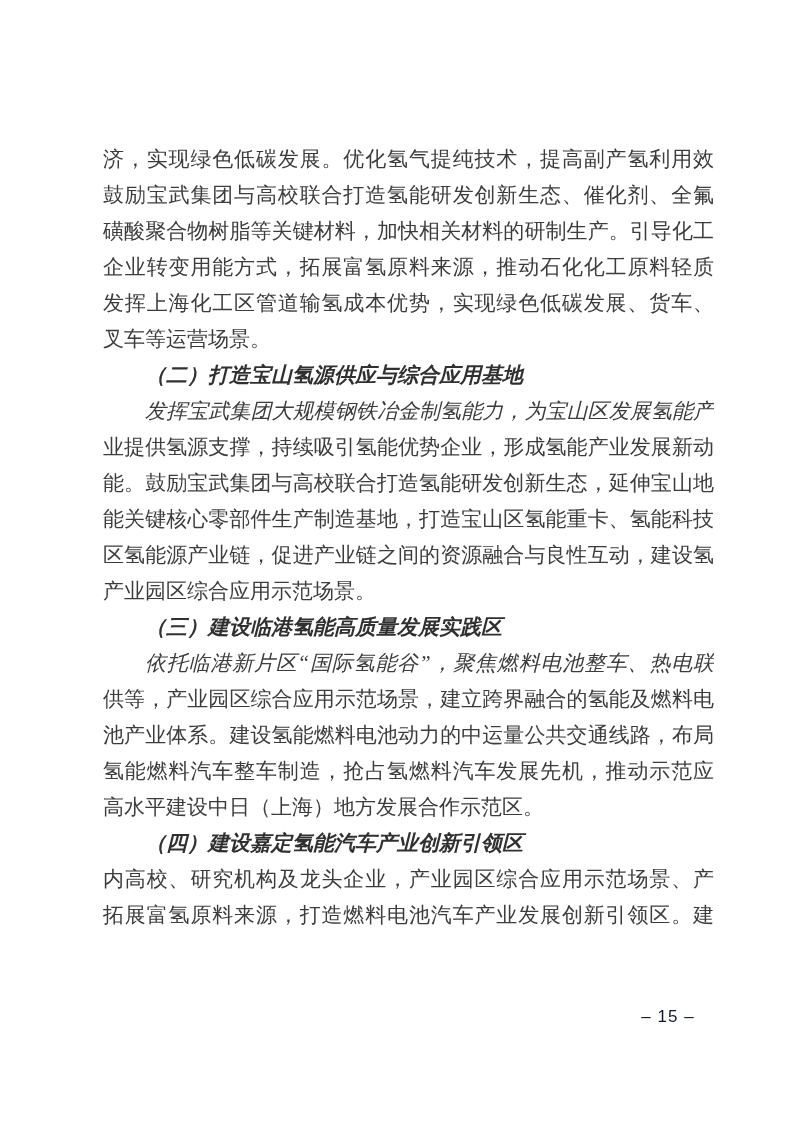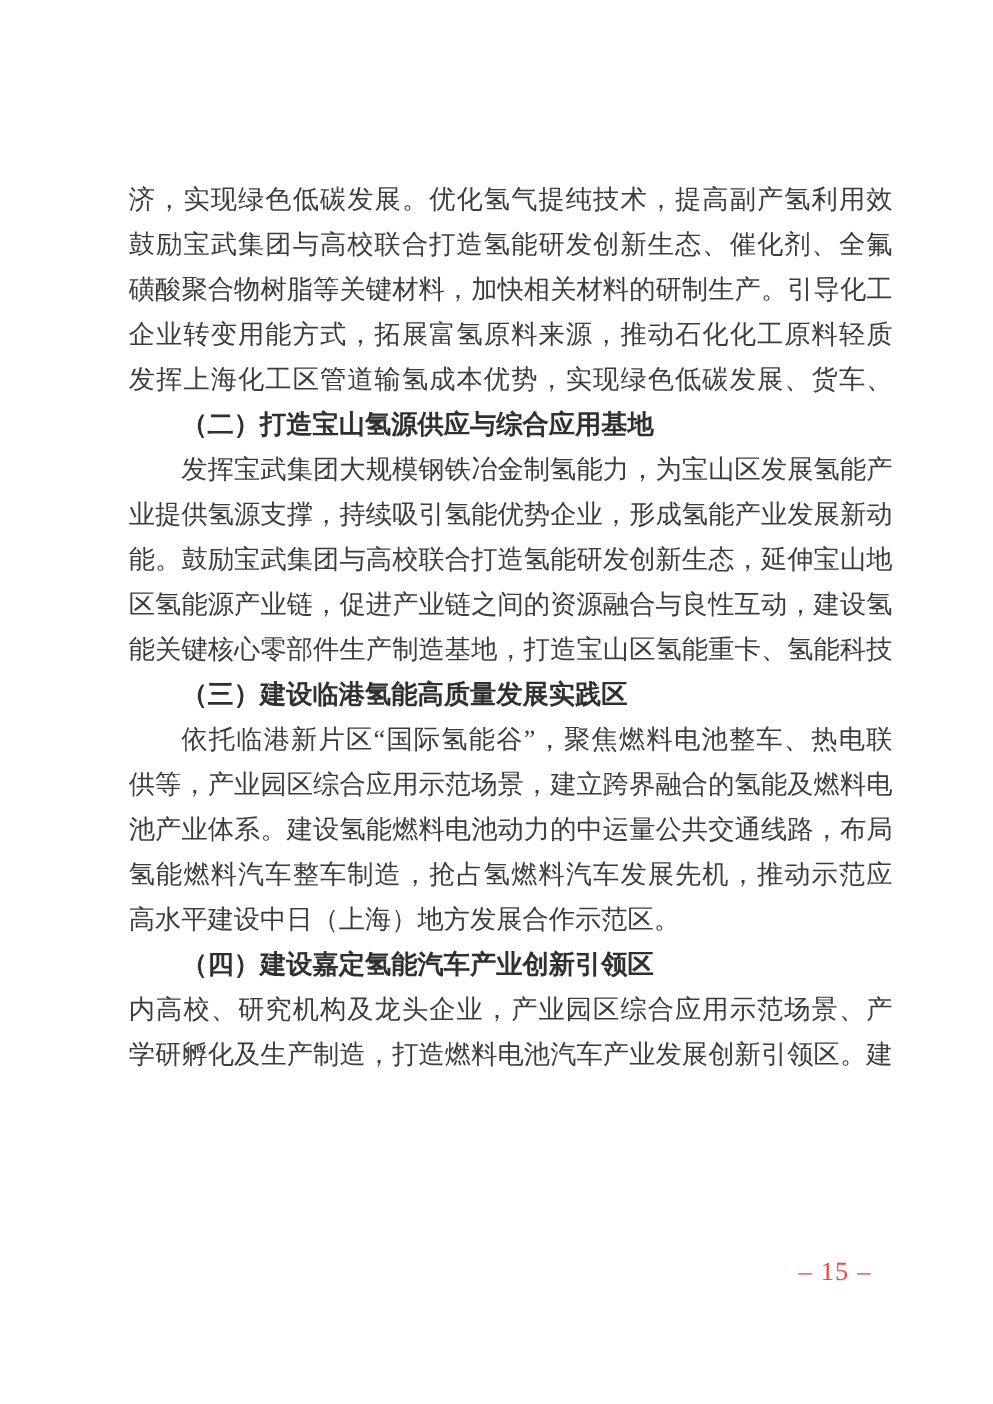--- a/index.html
+++ b/index.html
@@ -30,58 +30,61 @@
     text-align: justify;
     letter-spacing: 0;
   }
   .line.flush {
     text-align-last: justify;
     white-space: normal;
     overflow: hidden;
   }
   .line.indent {
     text-indent: 2em;
+    font-style: italic;
   }
   .line.heading {
     font-weight: bold;
     color: #303030;
   }
   .page-number {
     position: absolute;
     left: 636px;
     top: 1004px;
     width: 64px;
-    font-size: 21px;
+    font-size: 17px;
     line-height: 26px;
-    color: #ef4444;
+    color: #0f172a;
     text-align: center;
     letter-spacing: 1px;
-    font-family: Liberation Serif, serif;
+    font-family: Liberation Sans, sans-serif;
   }
 </style>
 </head>
 <body>
 
 <div class="page">
   <div class="text-block" id="text-block">
       <div class="line flush">济，实现绿色低碳发展。优化氢气提纯技术，提高副产氢利用效率。</div>
       <div class="line flush">鼓励宝武集团与高校联合打造氢能研发创新生态、催化剂、全氟</div>
       <div class="line flush">磺酸聚合物树脂等关键材料，加快相关材料的研制生产。引导化工</div>
       <div class="line flush">企业转变用能方式，拓展富氢原料来源，推动石化化工原料轻质化。</div>
       <div class="line flush">发挥上海化工区管道输氢成本优势，实现绿色低碳发展、货车、</div>
+      <div class="line">叉车等运营场景。</div>
       <div class="line heading indent">（二）打造宝山氢源供应与综合应用基地</div>
       <div class="line indent flush">发挥宝武集团大规模钢铁冶金制氢能力，为宝山区发展氢能产</div>
       <div class="line flush">业提供氢源支撑，持续吸引氢能优势企业，形成氢能产业发展新动</div>
       <div class="line flush">能。鼓励宝武集团与高校联合打造氢能研发创新生态，延伸宝山地</div>
+      <div class="line flush">能关键核心零部件生产制造基地，打造宝山区氢能重卡、氢能科技</div>
       <div class="line flush">区氢能源产业链，促进产业链之间的资源融合与良性互动，建设氢</div>
-      <div class="line flush">能关键核心零部件生产制造基地，打造宝山区氢能重卡、氢能科技</div>
+      <div class="line">产业园区综合应用示范场景。</div>
       <div class="line heading indent">（三）建设临港氢能高质量发展实践区</div>
       <div class="line indent flush">依托临港新片区“国际氢能谷”，聚焦燃料电池整车、热电联</div>
       <div class="line flush">供等，产业园区综合应用示范场景，建立跨界融合的氢能及燃料电</div>
       <div class="line flush">池产业体系。建设氢能燃料电池动力的中运量公共交通线路，布局</div>
       <div class="line flush">氢能燃料汽车整车制造，抢占氢燃料汽车发展先机，推动示范应用，</div>
       <div class="line">高水平建设中日（上海）地方发展合作示范区。</div>
       <div class="line heading indent">（四）建设嘉定氢能汽车产业创新引领区</div>
       <div class="line flush">内高校、研究机构及龙头企业，产业园区综合应用示范场景、产</div>
-      <div class="line flush">学研孵化及生产制造，打造燃料电池汽车产业发展创新引领区。建</div>
+      <div class="line flush">拓展富氢原料来源，打造燃料电池汽车产业发展创新引领区。建</div>
     </div>
   <div class="page-number">– 15 –</div>
 </div>
 
 </body></html>

